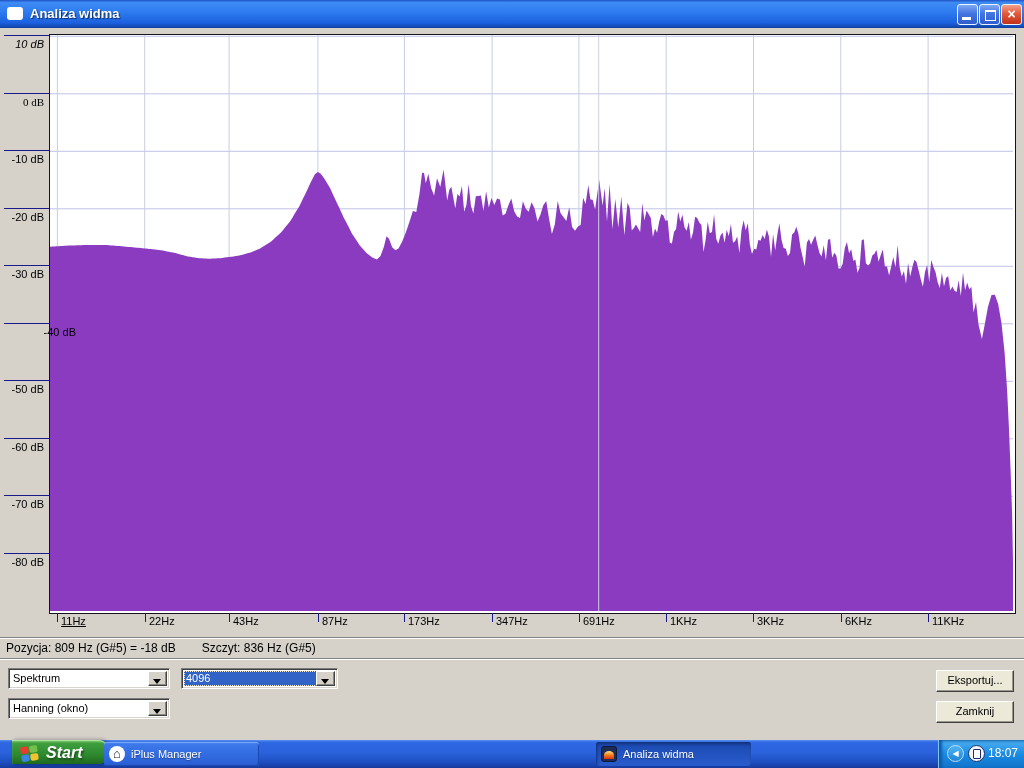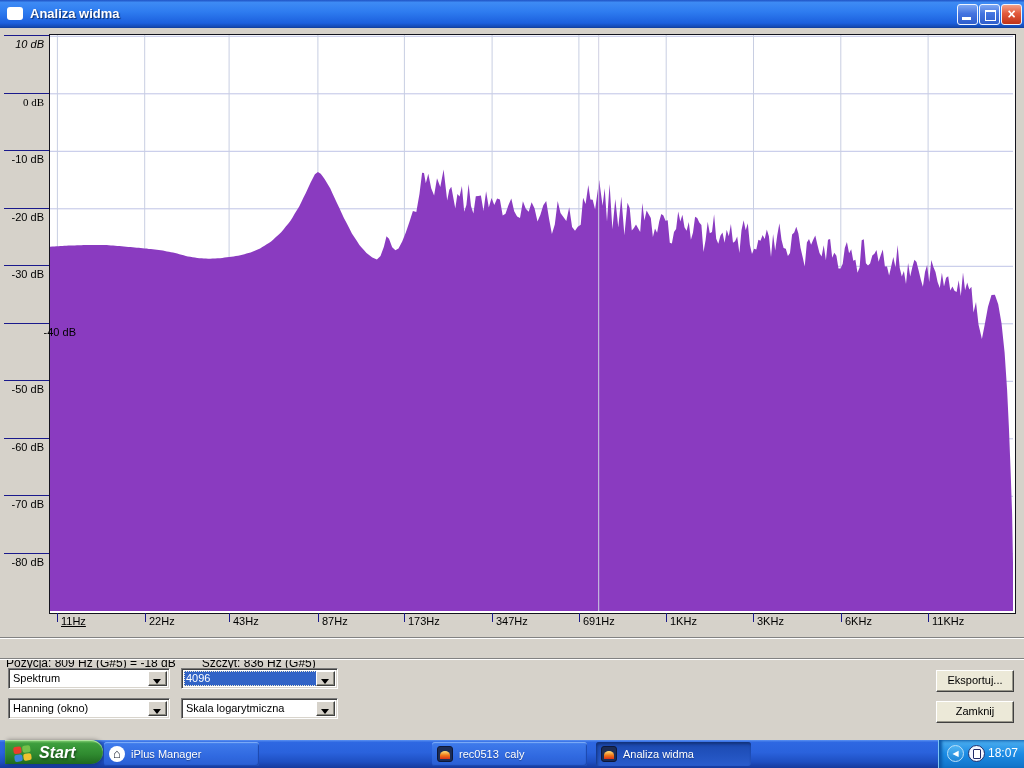--- a/index.html
+++ b/index.html
@@ -28,21 +28,21 @@
     border:1px solid #14141e;box-sizing:content-box;}
   .plot svg{position:absolute;left:0;top:0;}
   .y-tick{position:absolute;left:4px;width:45px;height:1px;background:#1a1a8c;}
   .y-label{position:absolute;left:0;width:44px;text-align:right;font-size:11px;color:#000;}
   .x-tick{position:absolute;width:1px;height:9px;background:#1a1a8c;top:613px;}
   .x-label{position:absolute;top:615px;font-size:11px;color:#000;}
 
   
   .groove{position:absolute;left:0;width:1024px;height:0;border-top:1px solid #828282;border-bottom:1px solid #ffffff;}
   .g1{top:637px;} .g2{top:658px;}
-  .statusbar{position:absolute;left:6px;top:641px;font-size:12px;color:#000;white-space:pre;margin-top:15px;}
+  .statusbar{position:absolute;left:6px;top:641px;font-size:12px;color:#000;white-space:pre;}
   .statusbar .peak{margin-left:26px;}
 
   
   .combo{position:absolute;height:21px;background:#fff;box-sizing:border-box;
     border:1px solid;border-color:#7a7a7a #fdfdfd #fdfdfd #7a7a7a;
     box-shadow:inset 1px 1px 0 #404040, inset -1px -1px 0 #d8d4cc;}
   .combo .ctext{position:absolute;left:4px;top:3px;font-size:11px;color:#000;white-space:nowrap;}
   .combo .cbtn{position:absolute;right:2px;top:2px;bottom:2px;width:17px;background:#D6D2CA;
     border:1px solid;border-color:#fff #404040 #404040 #fff;box-shadow:inset -1px -1px 0 #8a8a80;}
   .combo .arrow{position:absolute;left:4px;top:7px;width:0;height:0;
@@ -54,21 +54,21 @@
   #combo-window{left:8px;top:698px;width:162px;}
   #combo-scale{left:181px;top:698px;width:157px;}
   .xp-btn{position:absolute;left:936px;width:78px;height:22px;background:#ECE9D8;
     box-sizing:border-box;border:1px solid;border-color:#fff #404040 #404040 #fff;
     box-shadow:inset -1px -1px 0 #9a988c;font-size:11px;text-align:center;line-height:19px;color:#000;}
   #btn-export{top:670px;} #btn-close2{top:701px;}
 
   
   .taskbar{position:absolute;left:0;top:740px;width:1024px;height:28px;
     background:linear-gradient(180deg,#5B92F2 0%,#2E68E2 8%,#2A62DC 45%,#1E4FC2 78%,#16399C 100%);}
-  .start-btn{position:absolute;left:5px;top:0;height:24px;width:98px;border-radius:0 13px 13px 0;
+  .start-btn{position:absolute;left:12px;top:0;height:24px;width:98px;border-radius:0 13px 13px 0;
     background:linear-gradient(180deg,#7FCB6F 0%,#3D9E3D 15%,#2F8A2F 60%,#1F691F 100%);
     box-shadow:inset 0 1px 1px #b5e8a5, 2px 0 4px rgba(0,0,0,.4);}
   .start-text{position:absolute;left:34px;top:0;height:28px;line-height:26px;color:#fff;
     font-size:16px;font-weight:bold;font-style:italic;text-shadow:1px 2px 2px #1c4f1c;}
   .flag{position:absolute;left:9px;top:6px;width:18px;height:16px;transform:rotate(-8deg);}
   .flag span{position:absolute;width:8px;height:7px;border-radius:2px;}
   .f-r{left:0;top:0;background:#EA3C2E;} .f-g{left:9px;top:0;background:#74C14A;}
   .f-b{left:0;top:8px;background:#3D85E0;} .f-y{left:9px;top:8px;background:#F0C330;}
 
   .task{position:absolute;top:2px;height:24px;width:155px;border-radius:3px;overflow:hidden;
@@ -209,48 +209,38 @@
     <span class="cbtn">
         <span class="arrow"></span>
       </span>
   </div>
   <div class="combo" id="combo-window">
     <span class="ctext">Hanning (okno)</span>
     <span class="cbtn">
         <span class="arrow"></span>
       </span>
   </div>
-  <div class="combo" id="combo-scale">
-    <span class="ctext">Skala logarytmiczna</span>
-    <span class="cbtn">
-        <span class="arrow"></span>
-      </span>
-  </div>
   <div class="xp-btn" id="btn-export">Eksportuj...</div>
   <div class="xp-btn" id="btn-close2">Zamknij</div>
 
   <div class="taskbar">
     <div class="start-btn">
       <span class="flag">
           <span class="f-r"></span>
           <span class="f-g"></span>
           <span class="f-b"></span>
           <span class="f-y"></span>
         </span>
       <span class="start-text">Start</span>
     </div>
 
     <div class="task" style="left:104px">
       <span class="ticon icon-home">⌂</span>
       <span class="tlabel">iPlus Manager</span>
     </div>
-    <div class="task" style="left:432px">
-      <span class="ticon icon-spec"></span>
-      <span class="tlabel">rec0513  caly</span>
-    </div>
     <div class="task active" style="left:596px">
       <span class="ticon icon-spec"></span>
       <span class="tlabel">Analiza widma</span>
     </div>
 
     <div class="tray">
       <span class="chevron">◀</span>
       <span class="tray-doc">
           <span></span>
         </span>

